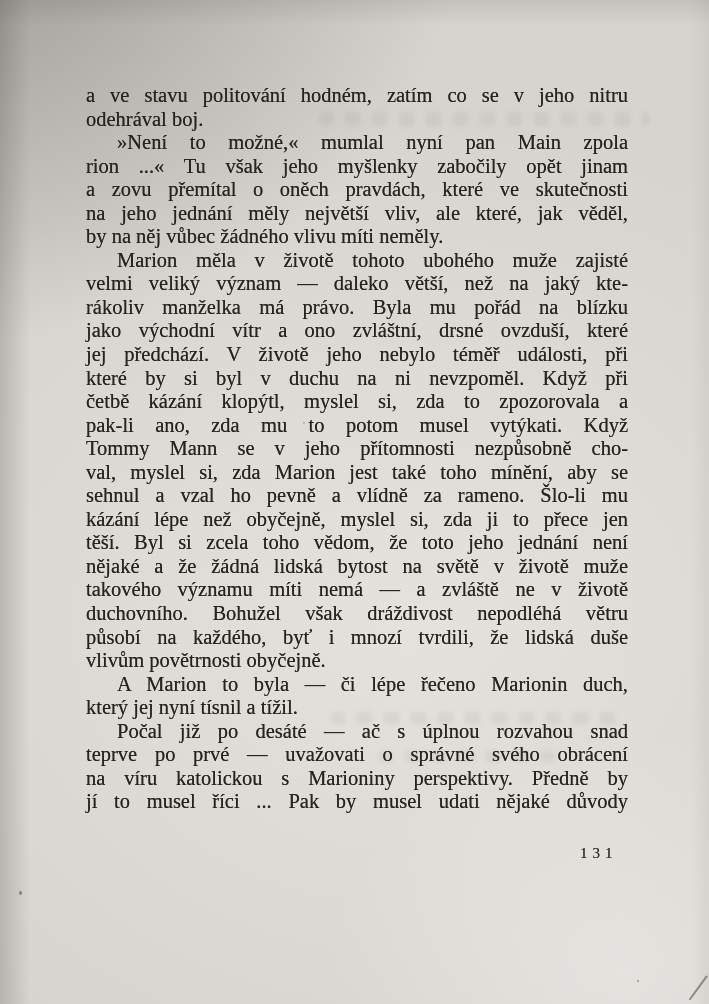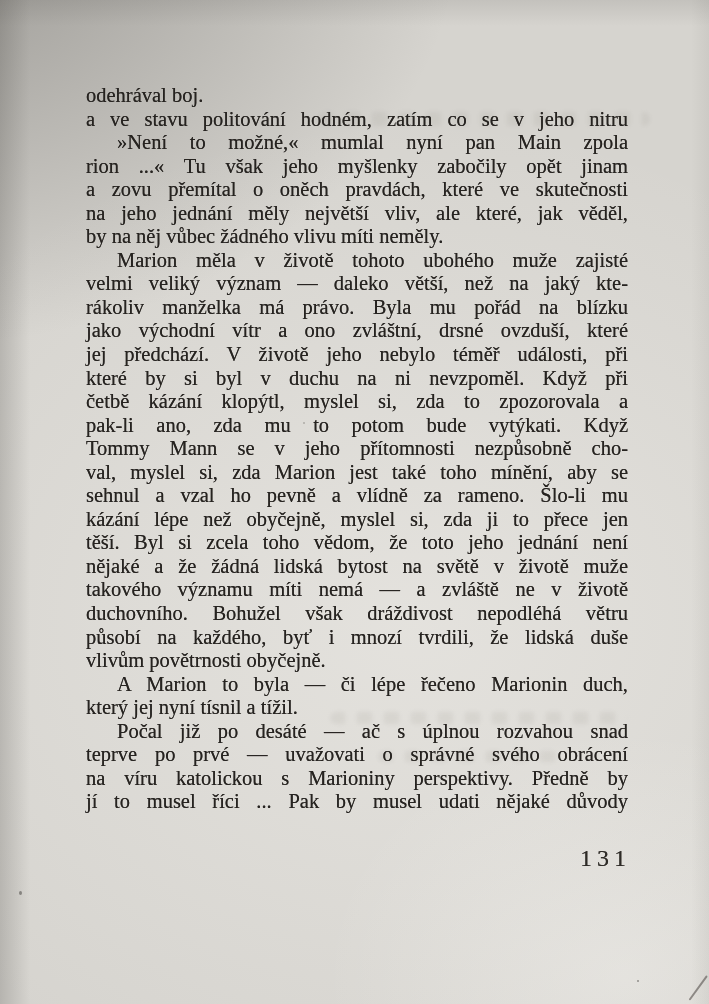--- a/index.html
+++ b/index.html
@@ -29,21 +29,21 @@
     height: 23.55px;
     text-align: justify;
     text-align-last: justify;
     text-justify: inter-word;
     white-space: normal;
   }
   .line.left { text-align: left; text-align-last: left; }
   .line.indent { padding-left: 31px; }
   .pagenum {
     position: absolute; left: 580px; top: 845px;
-    font-size: 24px; letter-spacing: 5px; color: #2e2b27;
+    font-size: 15px; letter-spacing: 5px; color: #2e2b27;
     text-shadow: 0 0 0.5px rgba(46,43,39,0.7);
   }
   
   .ghost {
     position: absolute; border-radius: 7px; filter: blur(2px); opacity: 0.45;
     background: repeating-linear-gradient(90deg,
       rgba(125,120,112,0.22) 0 15px, rgba(125,120,112,0) 15px 27px);
   }
   .ghost.g1 { left: 318px; top: 112px; width: 332px; height: 14px; }
   .ghost.g2 { left: 330px; top: 712px; width: 298px; height: 12px; }
@@ -59,35 +59,35 @@
 </style>
 </head>
 <body>
 
 <div class="paper">
   <div class="ghost g1"></div>
   <div class="ghost g2"></div>
   <div class="ghost g3"></div>
 
   <div class="textblock" id="lines">
+      <div class="line">a ve stavu politování hodném, zatím co se v jeho nitru</div>
       <div class="line left">odehrával boj.</div>
-      <div class="line">a ve stavu politování hodném, zatím co se v jeho nitru</div>
       <div class="line indent">»Není to možné,« mumlal nyní pan Main zpola</div>
       <div class="line">rion ...« Tu však jeho myšlenky zabočily opět jinam</div>
       <div class="line">a zovu přemítal o oněch pravdách, které ve skutečnosti</div>
       <div class="line">na jeho jednání měly největší vliv, ale které, jak věděl,</div>
       <div class="line left">by na něj vůbec žádného vlivu míti neměly.</div>
       <div class="line indent">Marion měla v životě tohoto ubohého muže zajisté</div>
       <div class="line">velmi veliký význam — daleko větší, než na jaký kte-</div>
       <div class="line">rákoliv manželka má právo. Byla mu pořád na blízku</div>
       <div class="line">jako východní vítr a ono zvláštní, drsné ovzduší, které</div>
       <div class="line">jej předchází. V životě jeho nebylo téměř události, při</div>
       <div class="line">které by si byl v duchu na ni nevzpoměl. Když při</div>
       <div class="line">četbě kázání klopýtl, myslel si, zda to zpozorovala a</div>
-      <div class="line">pak-li ano, zda mu to potom bude vytýkati. Když</div>
+      <div class="line">pak-li ano, zda mu to potom musel vytýkati. Když</div>
       <div class="line">Tommy Mann se v jeho přítomnosti nezpůsobně cho-</div>
       <div class="line">val, myslel si, zda Marion jest také toho mínění, aby se</div>
       <div class="line">sehnul a vzal ho pevně a vlídně za rameno. Šlo-li mu</div>
       <div class="line">kázání lépe než obyčejně, myslel si, zda ji to přece jen</div>
       <div class="line">těší. Byl si zcela toho vědom, že toto jeho jednání není</div>
       <div class="line">nějaké a že žádná lidská bytost na světě v životě muže</div>
       <div class="line">takového významu míti nemá — a zvláště ne v životě</div>
       <div class="line">duchovního. Bohužel však dráždivost nepodléhá větru</div>
       <div class="line">působí na každého, byť i mnozí tvrdili, že lidská duše</div>
       <div class="line left">vlivům povětrnosti obyčejně.</div>

